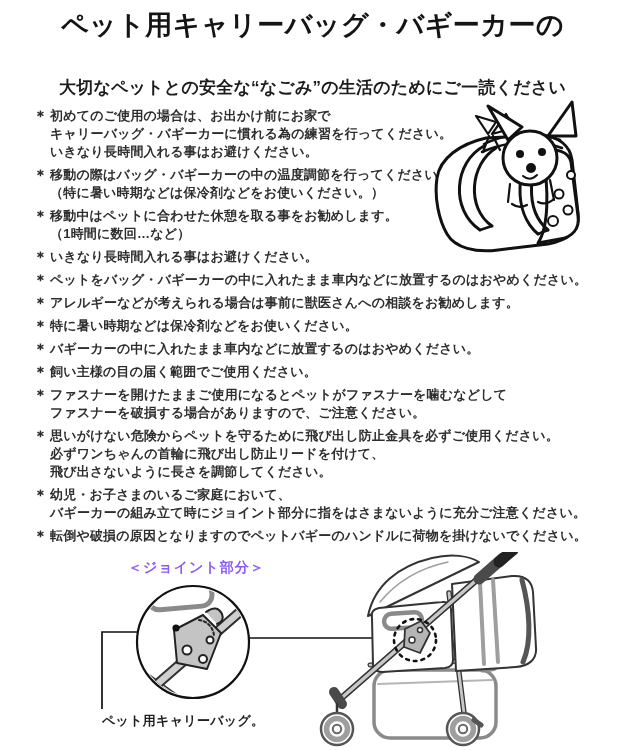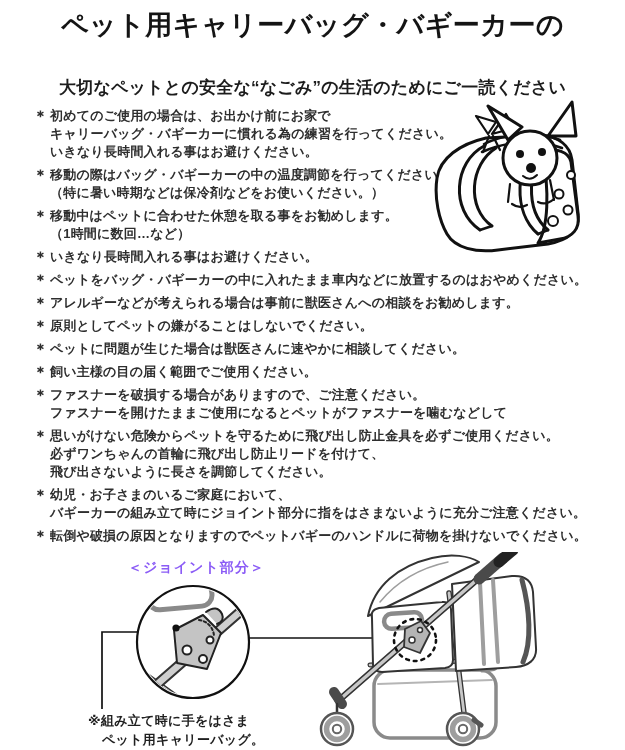--- a/index.html
+++ b/index.html
@@ -86,40 +86,40 @@
       </div>
       <div class="note-item">
         <span class="marker">＊</span>
         <div class="note-lines">
           <div class="note-line">アレルギーなどが考えられる場合は事前に獣医さんへの相談をお勧めします。</div>
         </div>
       </div>
       <div class="note-item">
         <span class="marker">＊</span>
         <div class="note-lines">
-          <div class="note-line">原則としてペットの嫌がることはしないでください。</div>
-        </div>
-      </div>
-      <div class="note-item">
-        <span class="marker">＊</span>
-        <div class="note-lines">
-          <div class="note-line">ペットに問題が生じた場合は獣医さんに速やかに相談してください。</div>
+          <div class="note-line">特に暑い時期などは保冷剤などをお使いください。</div>
+        </div>
+      </div>
+      <div class="note-item">
+        <span class="marker">＊</span>
+        <div class="note-lines">
+          <div class="note-line">バギーカーの中に入れたまま車内などに放置するのはおやめください。</div>
         </div>
       </div>
       <div class="note-item">
         <span class="marker">＊</span>
         <div class="note-lines">
           <div class="note-line">飼い主様の目の届く範囲でご使用ください。</div>
         </div>
       </div>
       <div class="note-item">
         <span class="marker">＊</span>
         <div class="note-lines">
+          <div class="note-line">ファスナーを開けたままご使用になるとペットがファスナーを噛むなどして</div>
           <div class="note-line">ファスナーを破損する場合がありますので、ご注意ください。</div>
-          <div class="note-line">ファスナーを開けたままご使用になるとペットがファスナーを噛むなどして</div>
         </div>
       </div>
       <div class="note-item">
         <span class="marker">＊</span>
         <div class="note-lines">
           <div class="note-line">思いがけない危険からペットを守るために飛び出し防止金具を必ずご使用ください。</div>
           <div class="note-line">必ずワンちゃんの首輪に飛び出し防止リードを付けて、</div>
           <div class="note-line">飛び出さないように長さを調節してください。</div>
         </div>
       </div>
@@ -271,17 +271,16 @@
         <circle cx="203" cy="659" r="4" fill="#ffffff" stroke="#222222" stroke-width="2"></circle>
         <circle cx="210" cy="640" r="3.5" fill="#ffffff" stroke="#222222" stroke-width="2"></circle>
 
         <circle cx="176" cy="628" r="3.6" fill="#111111"></circle>
       </g>
     </g>
   </svg>
 
   <div class="joint-label">＜ジョイント部分＞</div>
   <div class="joint-caption">
-    <div class="cap1">※組み立て時に手をはさま</div>
     <div class="cap2">ペット用キャリーバッグ。</div>
   </div>
 
 </div>
 
 </body></html>

